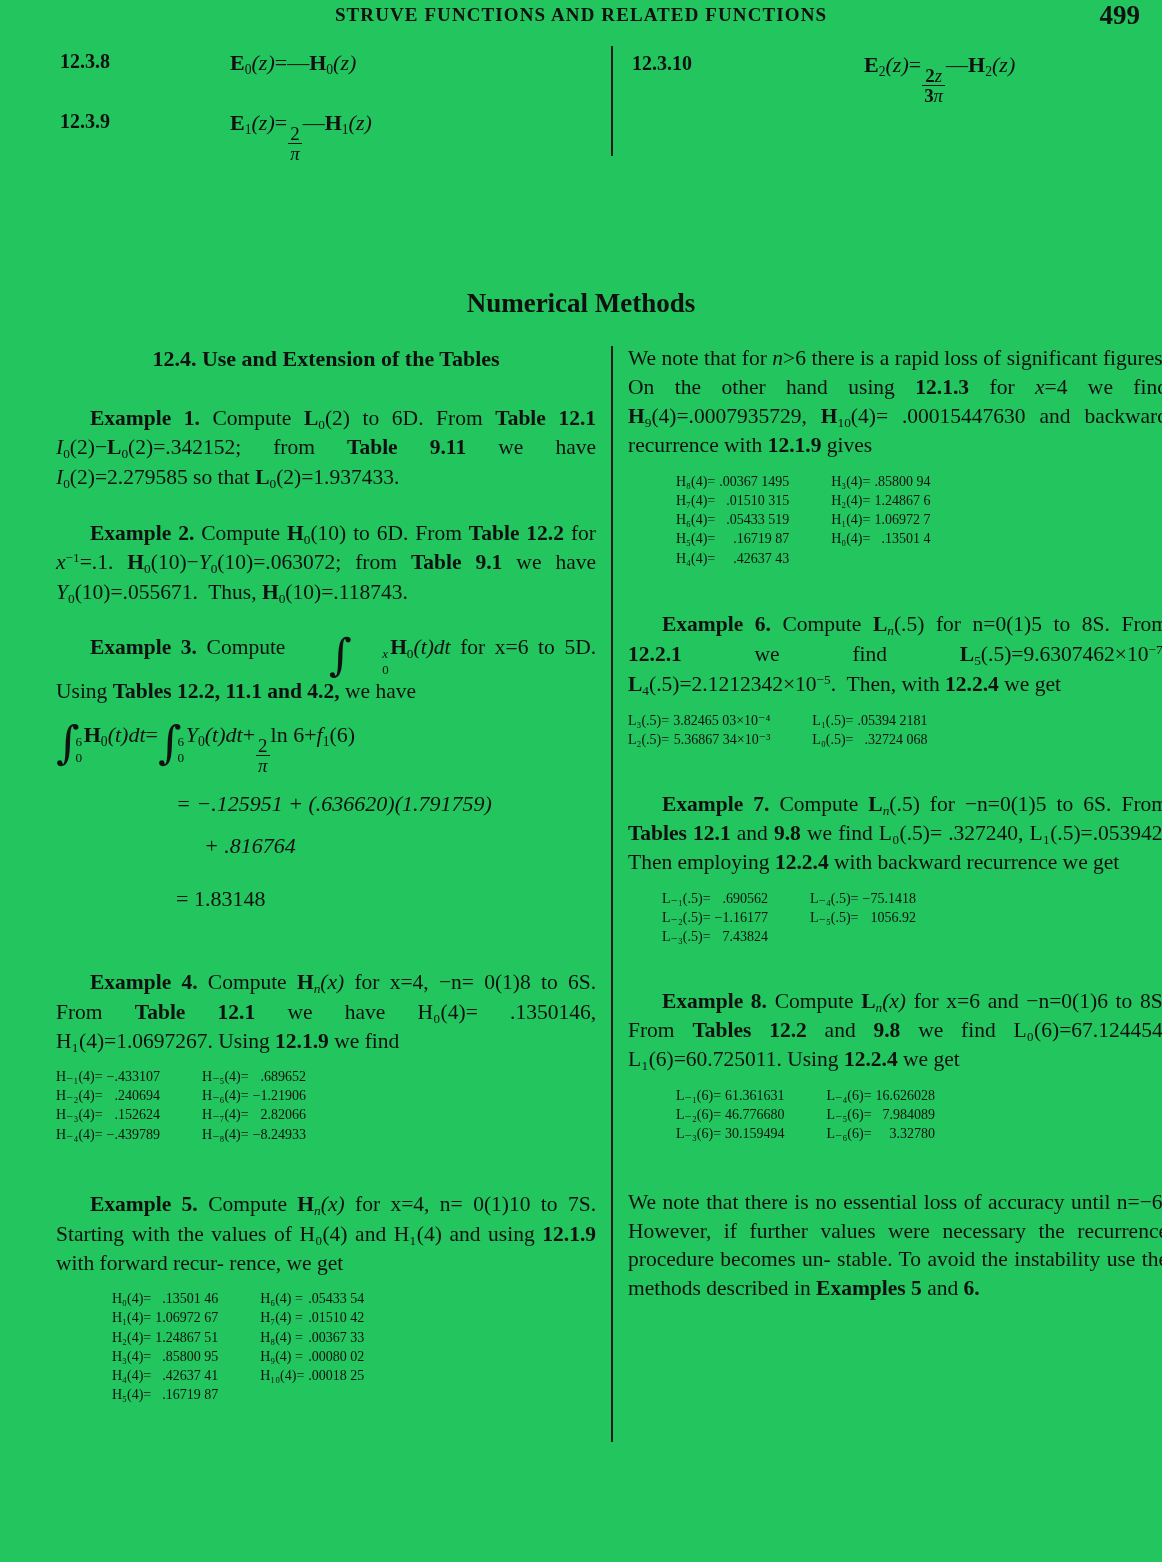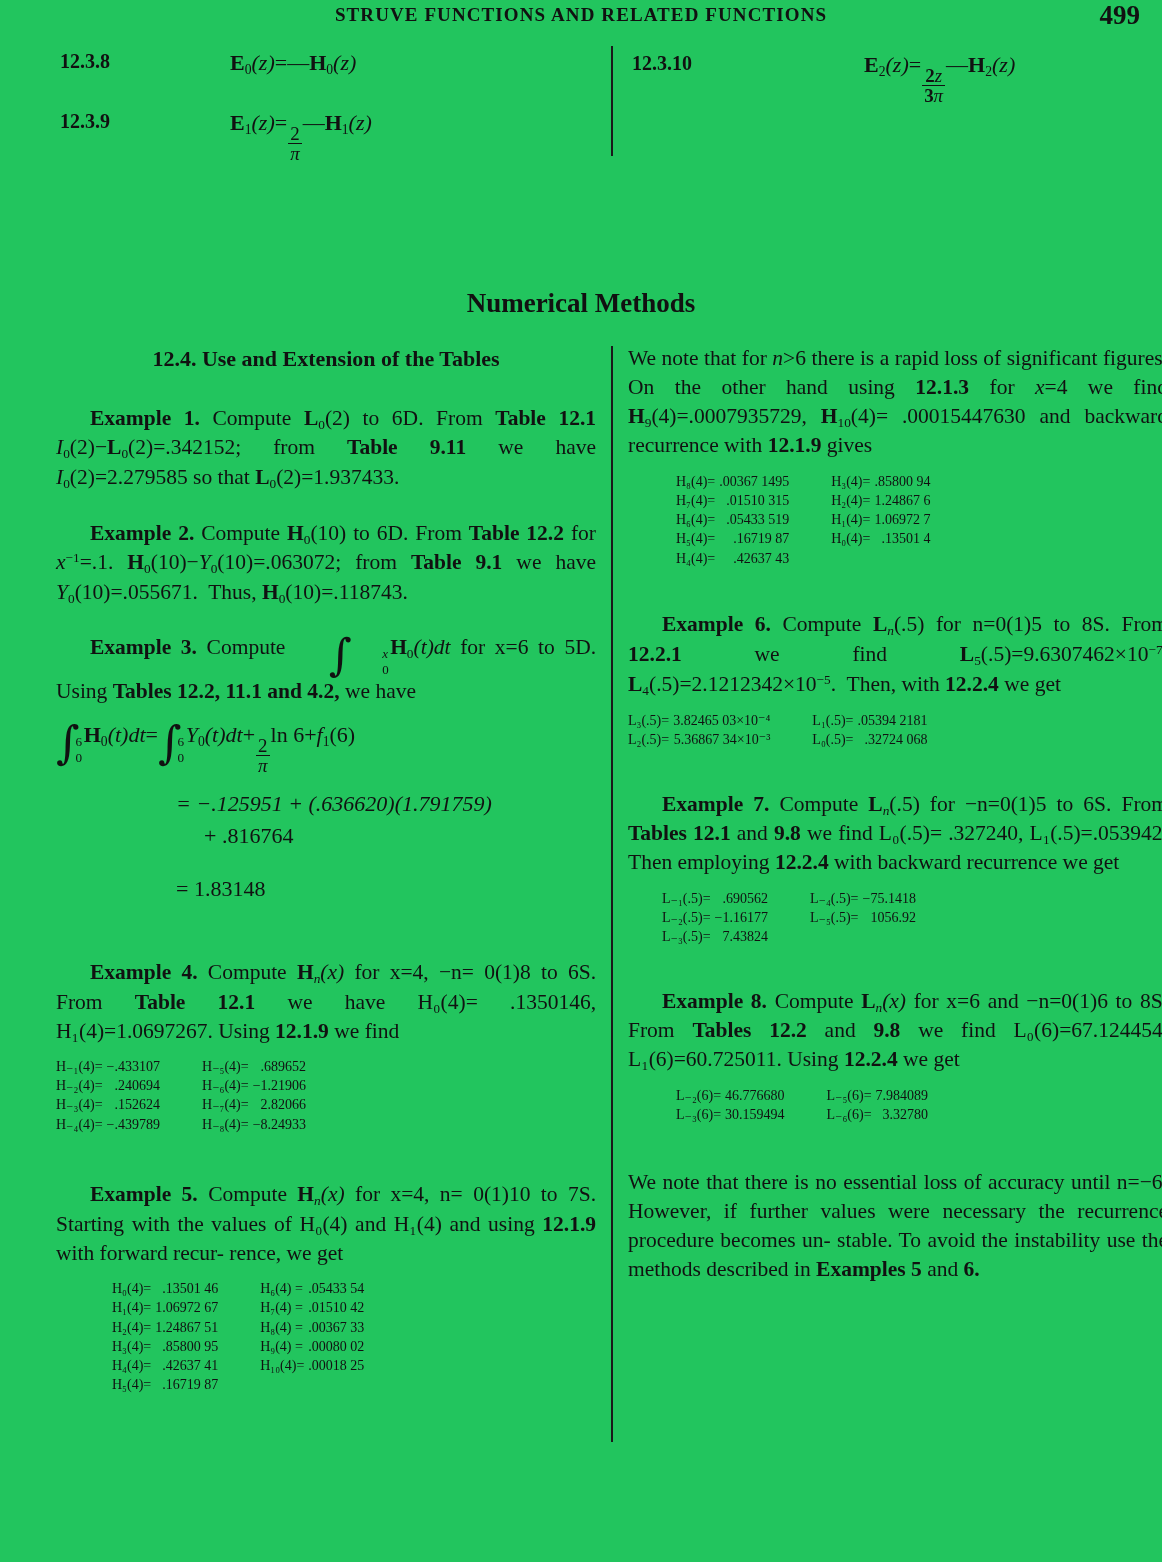--- a/index.html
+++ b/index.html
@@ -255,21 +255,21 @@
           </span></span><span class="bf">H</span><sub>0</sub><span class="it">(t)dt</span>=<span class="intg"><span class="intsym">∫</span><span class="ilim">
             <span class="hi">6</span>
             <span class="lo">0</span>
           </span></span><span class="it">Y</span><sub>0</sub><span class="it">(t)dt</span>+<span class="frac">
           <span class="num">2</span>
           <span class="den it">π</span>
         </span>ln 6+<span class="it">f</span><sub>1</sub>(6)
     </div>
 
     <div class="disp ind1">= −.125951 + (.636620)(1.791759)</div>
-    <div class="disp ind2" style="margin-top:2px;">+ .816764</div>
+    <div class="disp ind2" style="margin-top:12px;font-style:italic;">+ .816764</div>
     <div class="disp ind3" style="margin-top:24px;">= 1.83148</div>
 
     <div class="gap-lg"></div>
 
     <p class="para indent" style="margin-top:20px;">
       <span class="bf">Example 4.</span>
       <span>Compute</span>
       <span class="bf">H</span><sub class="it">n</sub><span class="it">(x)</span>
       <span>for  x=4,  −n=</span>
       <span>0(1)8 to 6S.  From</span>
@@ -510,20 +510,27 @@
       <span>and</span>
       <span class="bf">9.8</span>
       <span>we  find  L₀(6)=67.124454,   L₁(6)=60.725011.</span>
       <span>Using</span>
       <span class="bf">12.2.4</span>
       <span>we get</span>
     </p>
 
     <div class="vtable" style="margin-left:48px;">
       <div class="vrow">
+        <div class="vcell lhs">L₋₁(6)=</div>
+        <div class="vcell num">61.361631</div>
+        <div class="vcell pad"></div>
+        <div class="vcell lhs">L₋₄(6)=</div>
+        <div class="vcell num">16.626028</div>
+      </div>
+      <div class="vrow">
         <div class="vcell lhs">L₋₂(6)=</div>
         <div class="vcell num">46.776680</div>
         <div class="vcell pad"></div>
         <div class="vcell lhs">L₋₅(6)=</div>
         <div class="vcell num">7.984089</div>
       </div>
       <div class="vrow">
         <div class="vcell lhs">L₋₃(6)=</div>
         <div class="vcell num">30.159494</div>
         <div class="vcell pad"></div>

